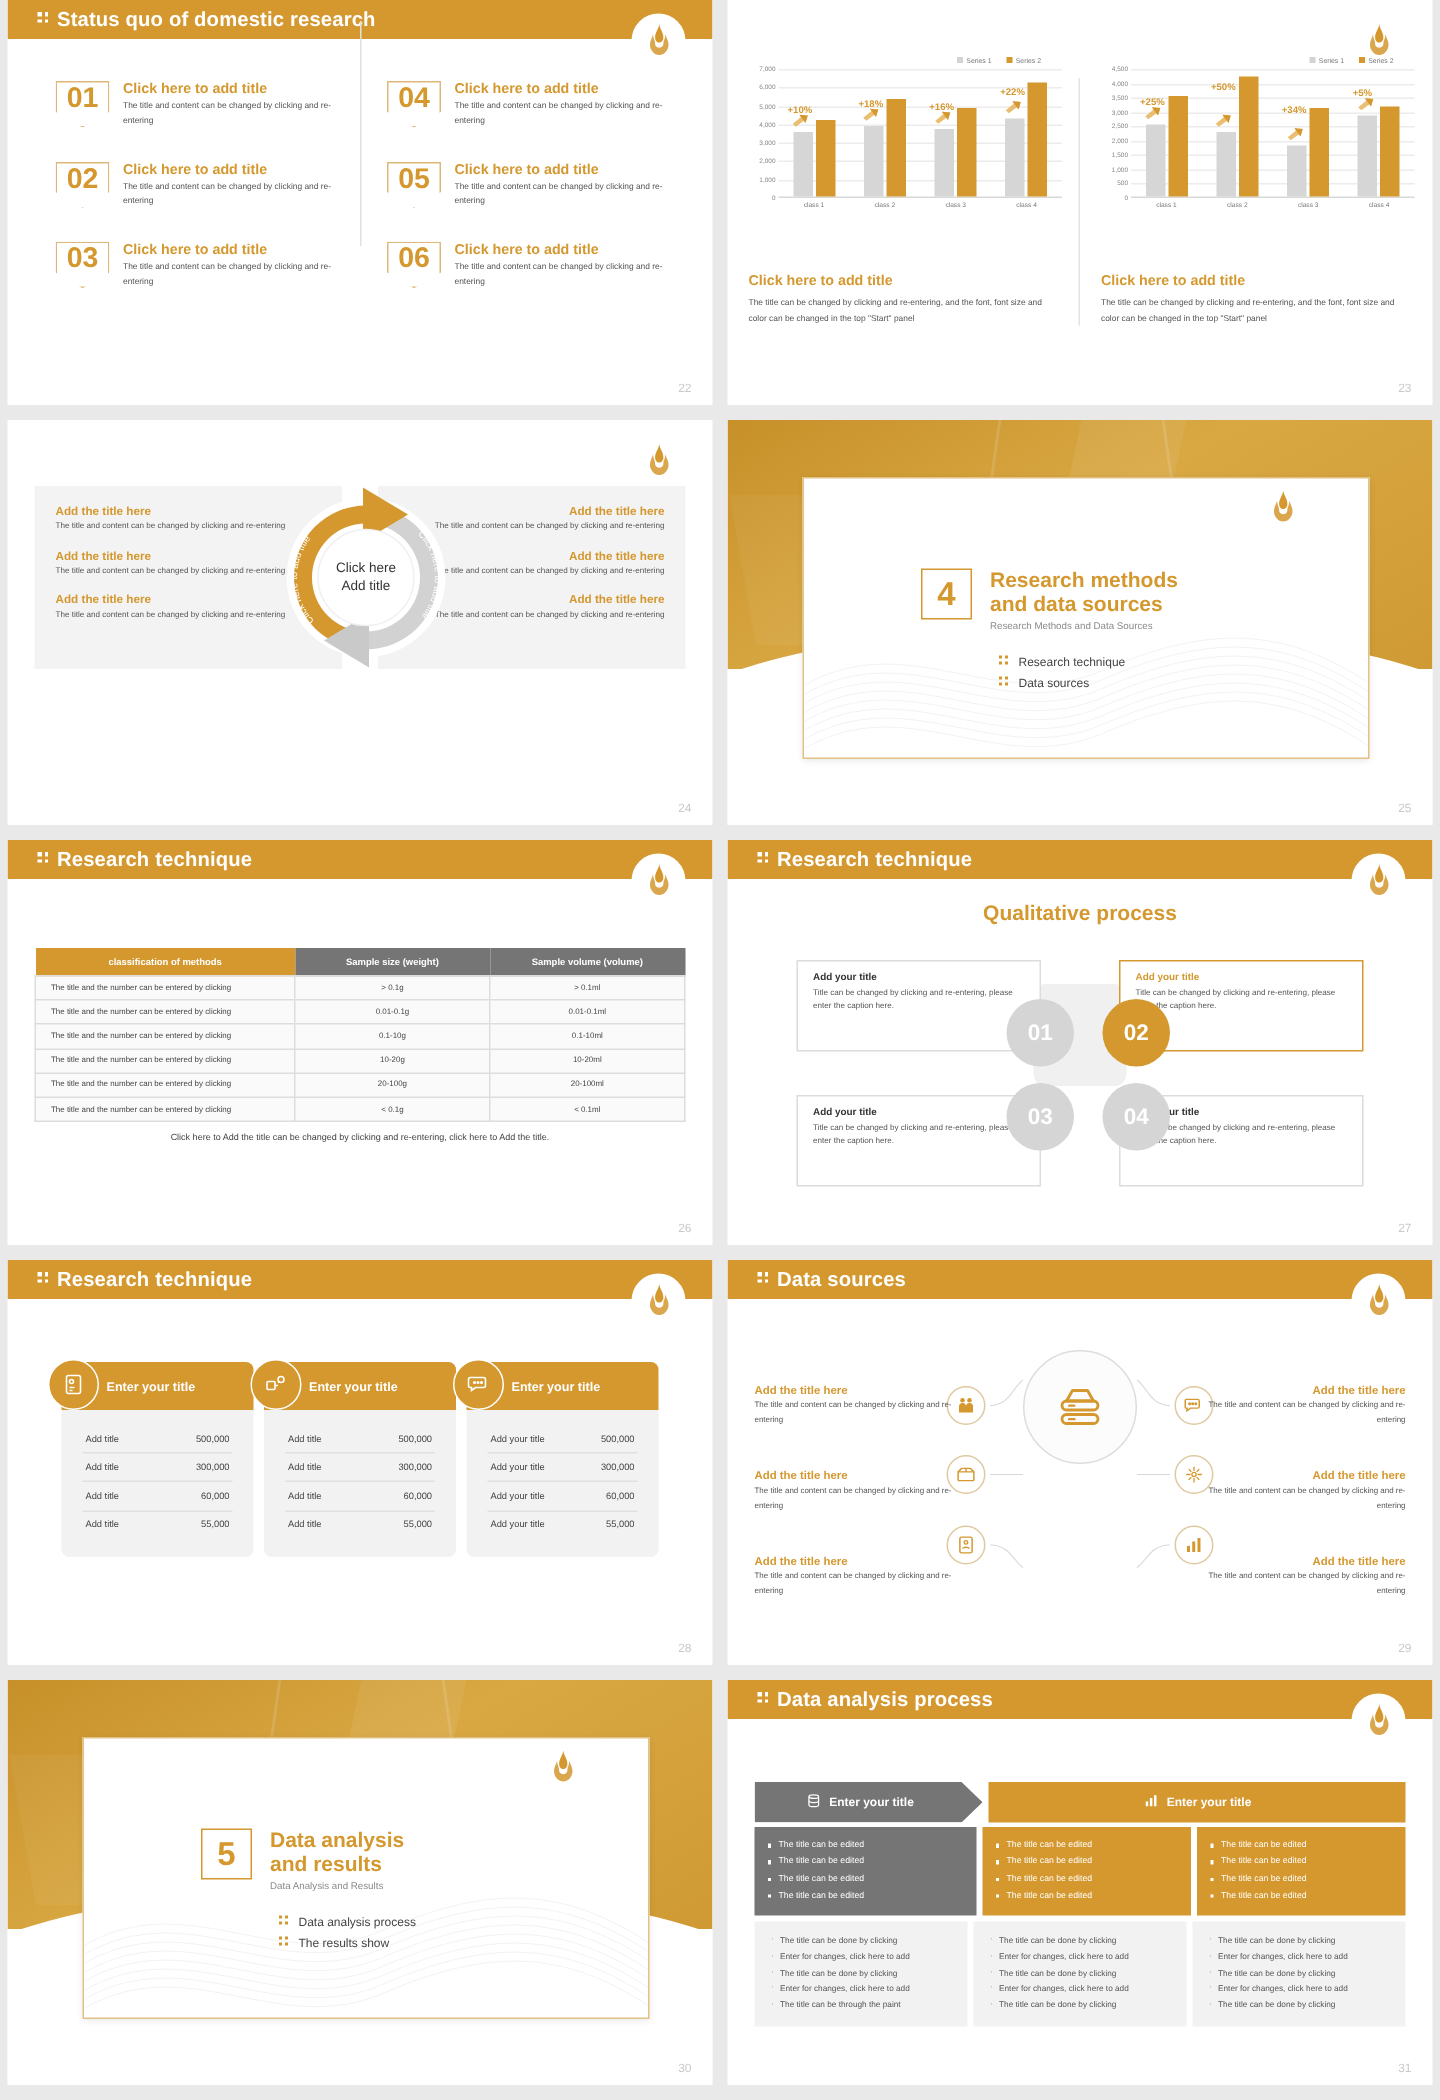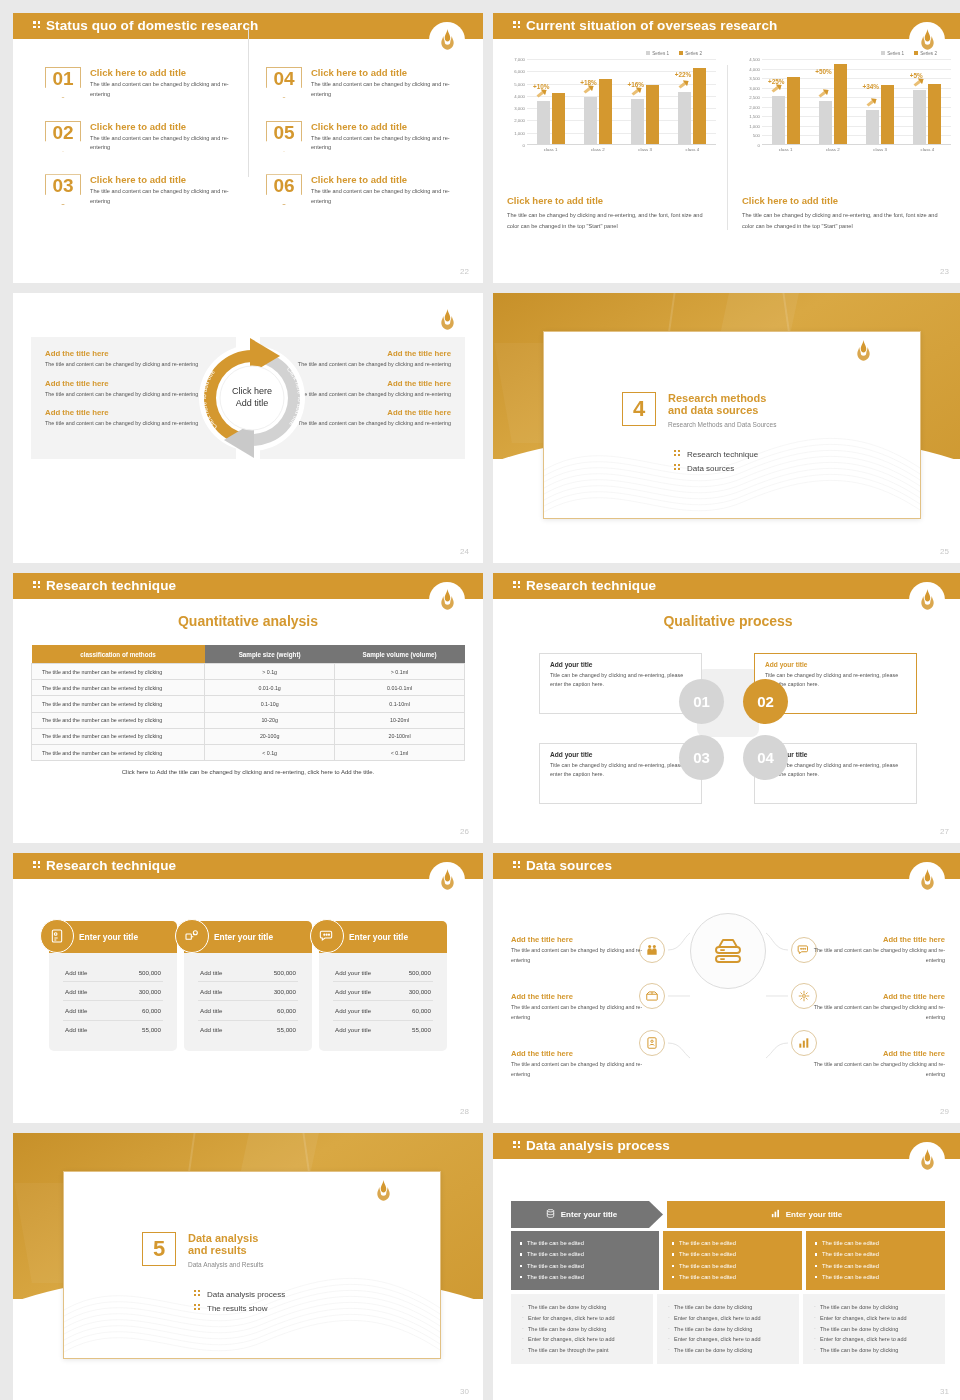--- a/index.html
+++ b/index.html
@@ -4,21 +4,21 @@
 <style>
   * { box-sizing: border-box; margin: 0; padding: 0; }
   body {
     width: 960px; height: 1400px;
     background: #e9e9e9;
     font-family: "Liberation Sans", sans-serif;
     overflow: hidden;
   }
   .grid { display: grid; grid-template-columns: 480px 480px; grid-template-rows: repeat(5, 280px); }
   .slide { position: relative; width: 470px; height: 270px; background: #fff; overflow: hidden; margin: 0 auto; }
-  .cellL { padding: 13px; }
+  .cellL { padding: 0; }
   
   .band { position: absolute; left: 0; top: 0; width: 470px; height: 26px; background: #d4982f; }
   .band .tt { position: absolute; left: 20px; top: 5px; color: #fff; font-size: 13.5px; font-weight: bold; letter-spacing: .1px; }
   .dots { display: inline-block; width: 9px; height: 11px; position: relative; margin-right: 4px; vertical-align: -1px; }
   .dots i { position: absolute; width: 2.6px; height: 2.6px; background: #fff; }
   .dots i:nth-child(1){left:0;top:1px}.dots i:nth-child(2){left:0;top:5.5px}
   .dots i:nth-child(3){left:4.5px;top:1px}.dots i:nth-child(4){left:4.5px;top:5.5px}
   .notch { position: absolute; right: 18px; top: 9px; width: 36px; height: 36px; border-radius: 50%; background: #fff; display: flex; align-items: center; justify-content: center; }
   .flame { width: 17px; height: 22px; }
   .pnum { position: absolute; right: 14px; bottom: 7px; font-size: 8px; color: #c9c9c9; }
@@ -71,21 +71,21 @@
   .sect { position: absolute; inset: 0; background: #fff; }
   .sectbg { position: absolute; left: 0; top: 0; width: 470px; height: 166px; background: linear-gradient(150deg,#c79029 0%,#d9a843 45%,#cf9a33 100%); overflow: hidden; }
   .sectbg::after { content:""; position:absolute; left:-10%; bottom:-42px; width:120%; height:70px; background:#fff; border-radius:50% 50% 0 0 / 100% 100% 0 0; }
   .sectbg .ray { position: absolute; background: rgba(255,255,255,.13); }
   .sectcard { position: absolute; left: 50px; top: 38px; width: 378px; height: 188px; background: #fff; border: 1px solid #e2c184; box-shadow: 0 1px 5px rgba(0,0,0,.1); overflow: hidden; }
   .sectcard .notch2 { position: absolute; right: 42px; top: 4px; width: 30px; height: 30px; border-radius: 50%; background: #fff; display:flex; align-items:center; justify-content:center;}
   .wave { position: absolute; left: 0; bottom: 0; width: 100%; height: 96px; opacity: .5; }
   .sectinner { position: absolute; left: 78px; top: 60px; display: flex; }
   .numbox { width: 34px; height: 34px; border: 1.4px solid #d4982f; display:flex; align-items:center; justify-content:center; color:#d4982f; font-size:22px; font-weight:600; flex:0 0 34px; }
   .sectright { margin-left: 12px; }
-  .sectright h2 { color: #d4982f; font-size: 11px; font-weight: bold; line-height: 1.12; }
+  .sectright h2 { color: #d4982f; font-size: 14px; font-weight: bold; line-height: 1.12; }
   .sectright .sub { color: #8a8a8a; font-size: 6.5px; margin-top: 4px; }
   .bullets { position: absolute; left: 130px; top: 118px; }
   .bul { display: flex; align-items: center; margin-bottom: 5px; }
   .dots2 { display:inline-block; width:8px; height:9px; position:relative; margin-right:5px; }
   .dots2 i { position:absolute; width:2.4px; height:2.4px; background:#d4982f; }
   .dots2 i:nth-child(1){left:0;top:0}.dots2 i:nth-child(2){left:0;top:4px}
   .dots2 i:nth-child(3){left:4px;top:0}.dots2 i:nth-child(4){left:4px;top:4px}
   .bul span { font-size: 8px; color: #444; }
   
   .secth { position: absolute; top: 40px; width: 470px; text-align: center; color: #d4982f; font-size: 14px; font-weight: bold; }
@@ -212,23 +212,20 @@
               </div>
             </div>
       </div>
     </div>
     <div class="pnum">22</div>
   </div>
     </div>
 
   <div class="cellL">
       <div class="slide">
-    <div class="band">
-      <div class="tt"><span class="dots"><i></i><i></i><i></i><i></i></span><span>Current situation of overseas research</span></div>
-    </div>
     <div class="notch">
       <svg class="flame" viewBox="0 0 24 32">
             <g fill="#d4982f">
               <path d="M12 0c1 6 4 8 4 13 0 3-2 5-4 5s-4-2-4-5c0-5 3-7 4-13z"></path>
               <path d="M6 10c-1 4-3 6-3 10 0 5 4 10 9 10s9-5 9-10c0-4-2-6-3-10 0 4-2 6-2 9 0 2-1 4-4 4s-4-2-4-4c0-3-2-5-2-9z" opacity=".85"></path>
             </g>
           </svg>
     </div>
     <div class="chartRow">
       <div class="chartCol sep">
@@ -535,21 +532,20 @@
       <div class="tt"><span class="dots"><i></i><i></i><i></i><i></i></span><span>Research technique</span></div>
     </div>
     <div class="notch">
       <svg class="flame" viewBox="0 0 24 32">
             <g fill="#d4982f">
               <path d="M12 0c1 6 4 8 4 13 0 3-2 5-4 5s-4-2-4-5c0-5 3-7 4-13z"></path>
               <path d="M6 10c-1 4-3 6-3 10 0 5 4 10 9 10s9-5 9-10c0-4-2-6-3-10 0 4-2 6-2 9 0 2-1 4-4 4s-4-2-4-4c0-3-2-5-2-9z" opacity=".85"></path>
             </g>
           </svg>
     </div>
-    <div class="secth">Quantitative analysis</div>
     <table class="qt">
       <thead>
             <tr>
         <th class="c1" style="width:40%">classification of methods</th>
         <th class="c2" style="width:30%">Sample size (weight)</th>
         <th class="c2" style="width:30%">Sample volume (volume)</th>
       </tr>
           </thead>
       <tbody id="qtbody">
             <tr>

